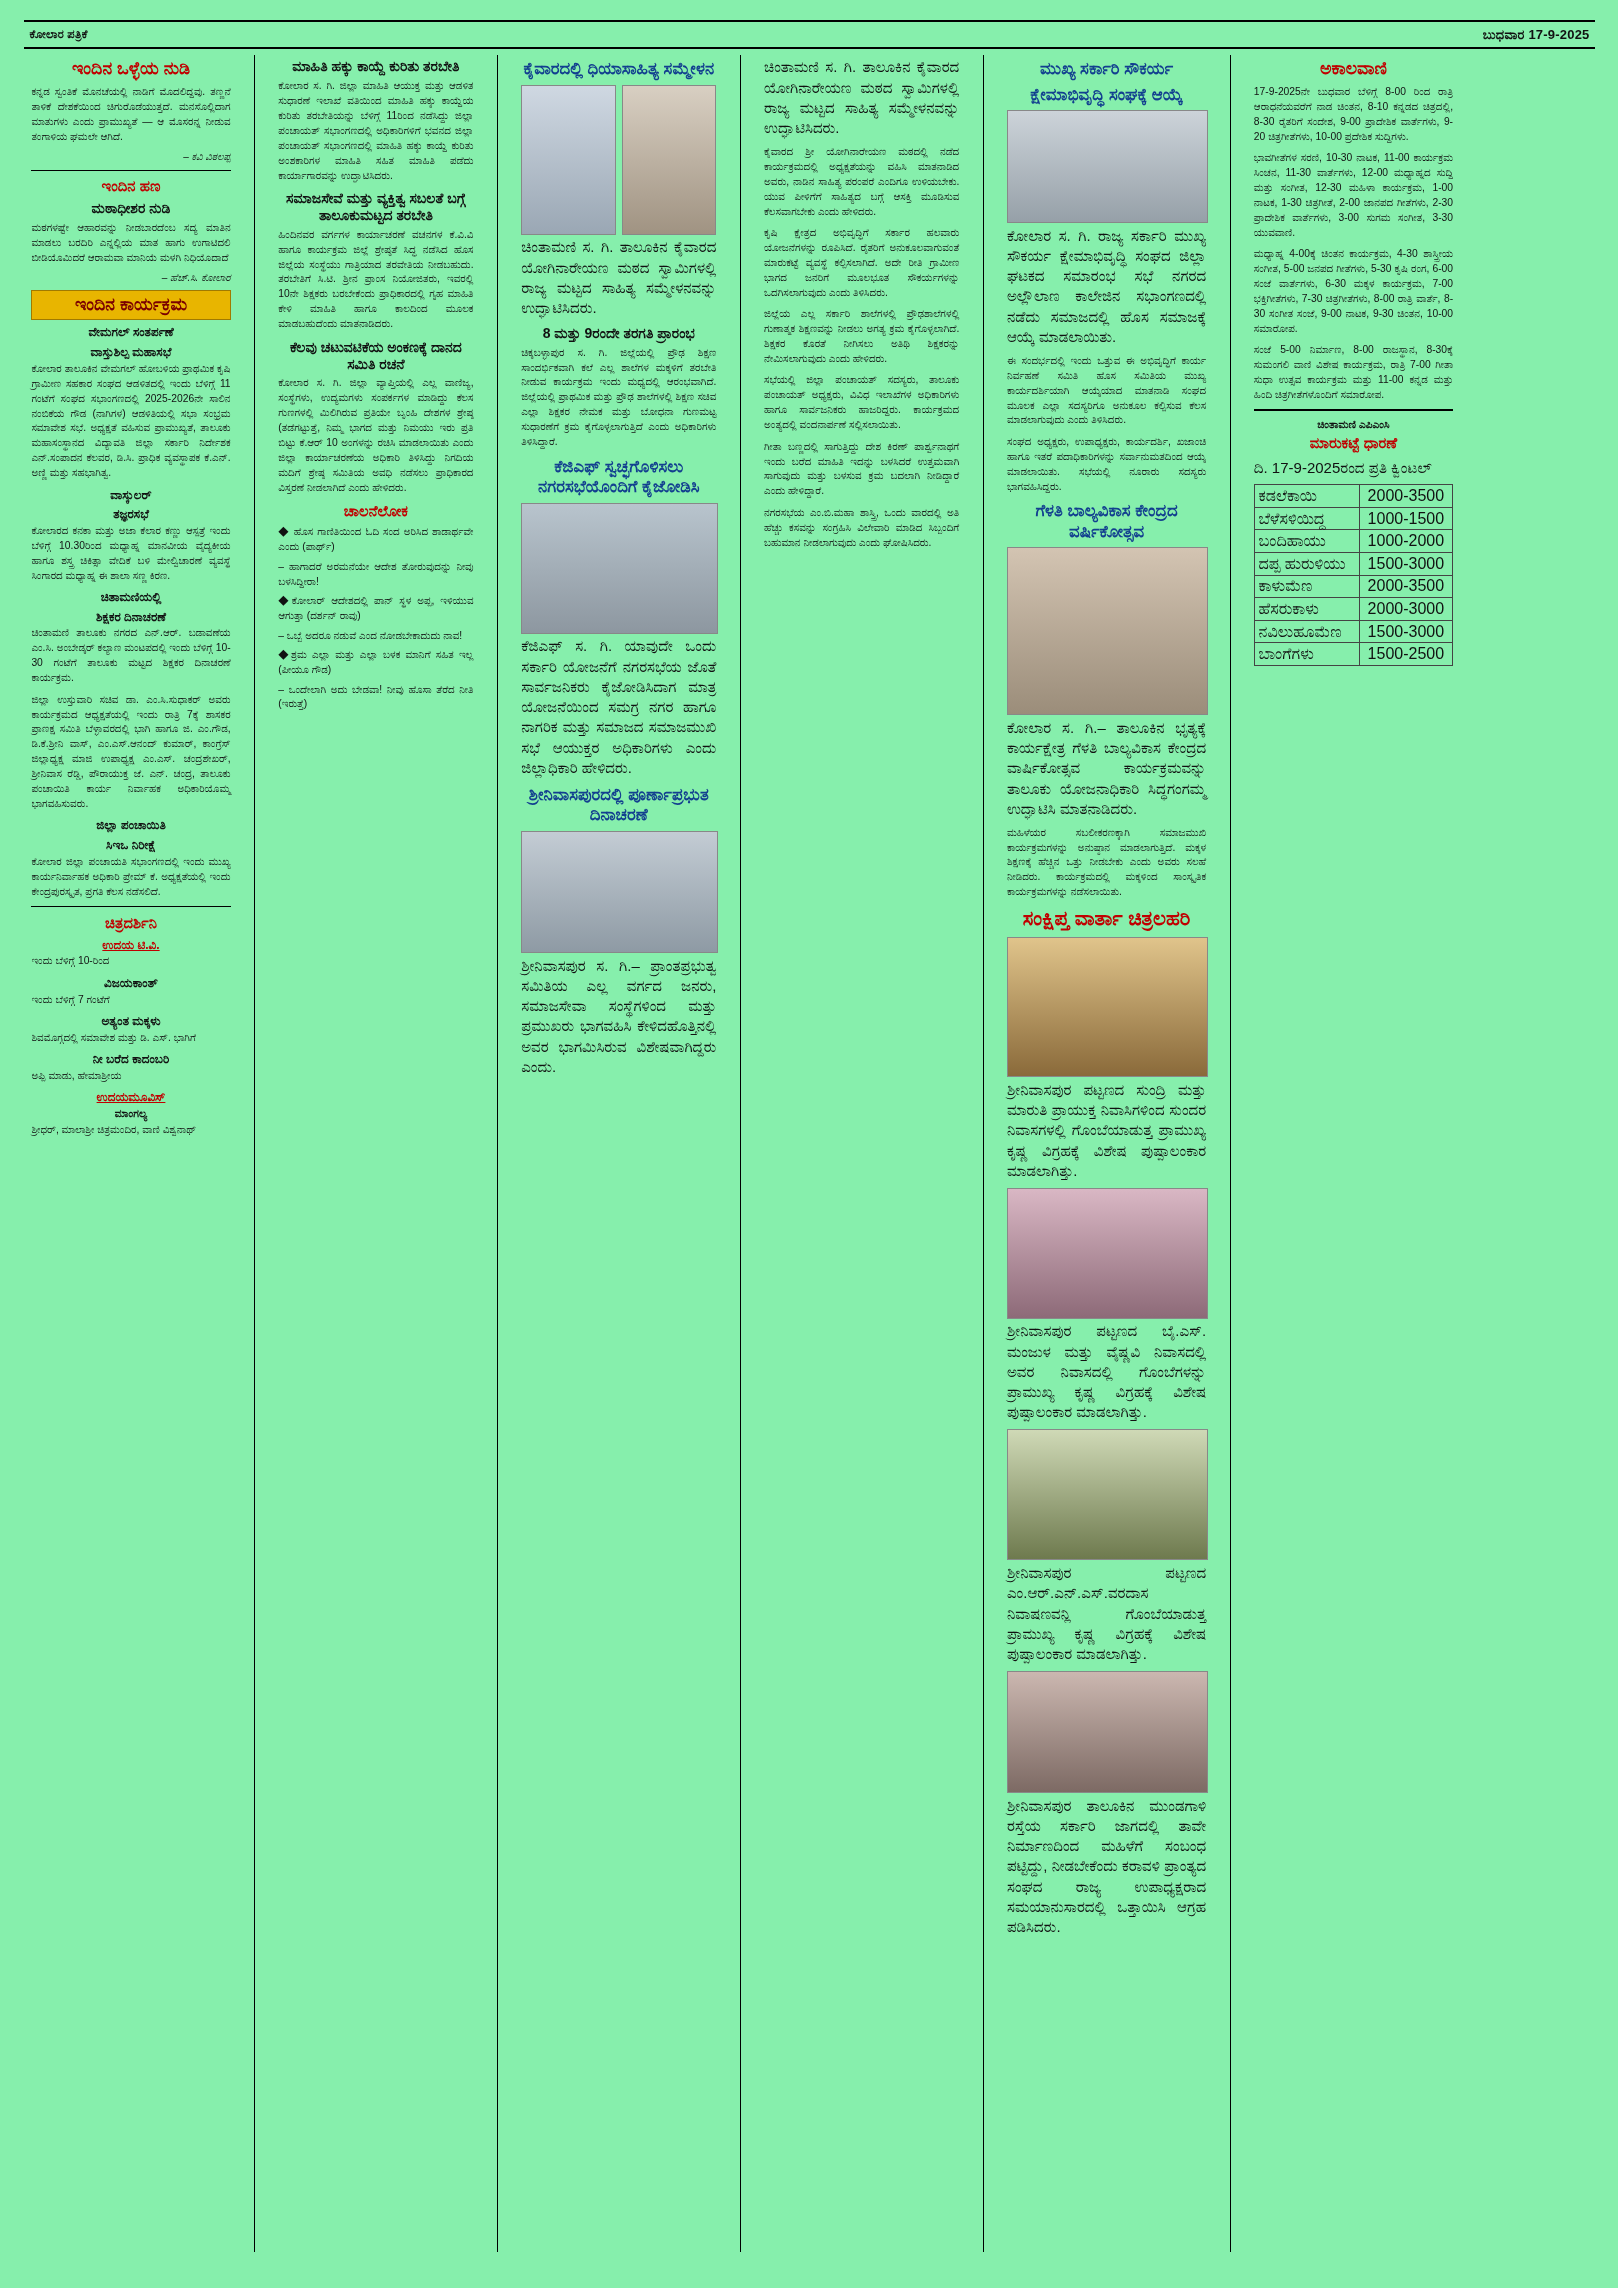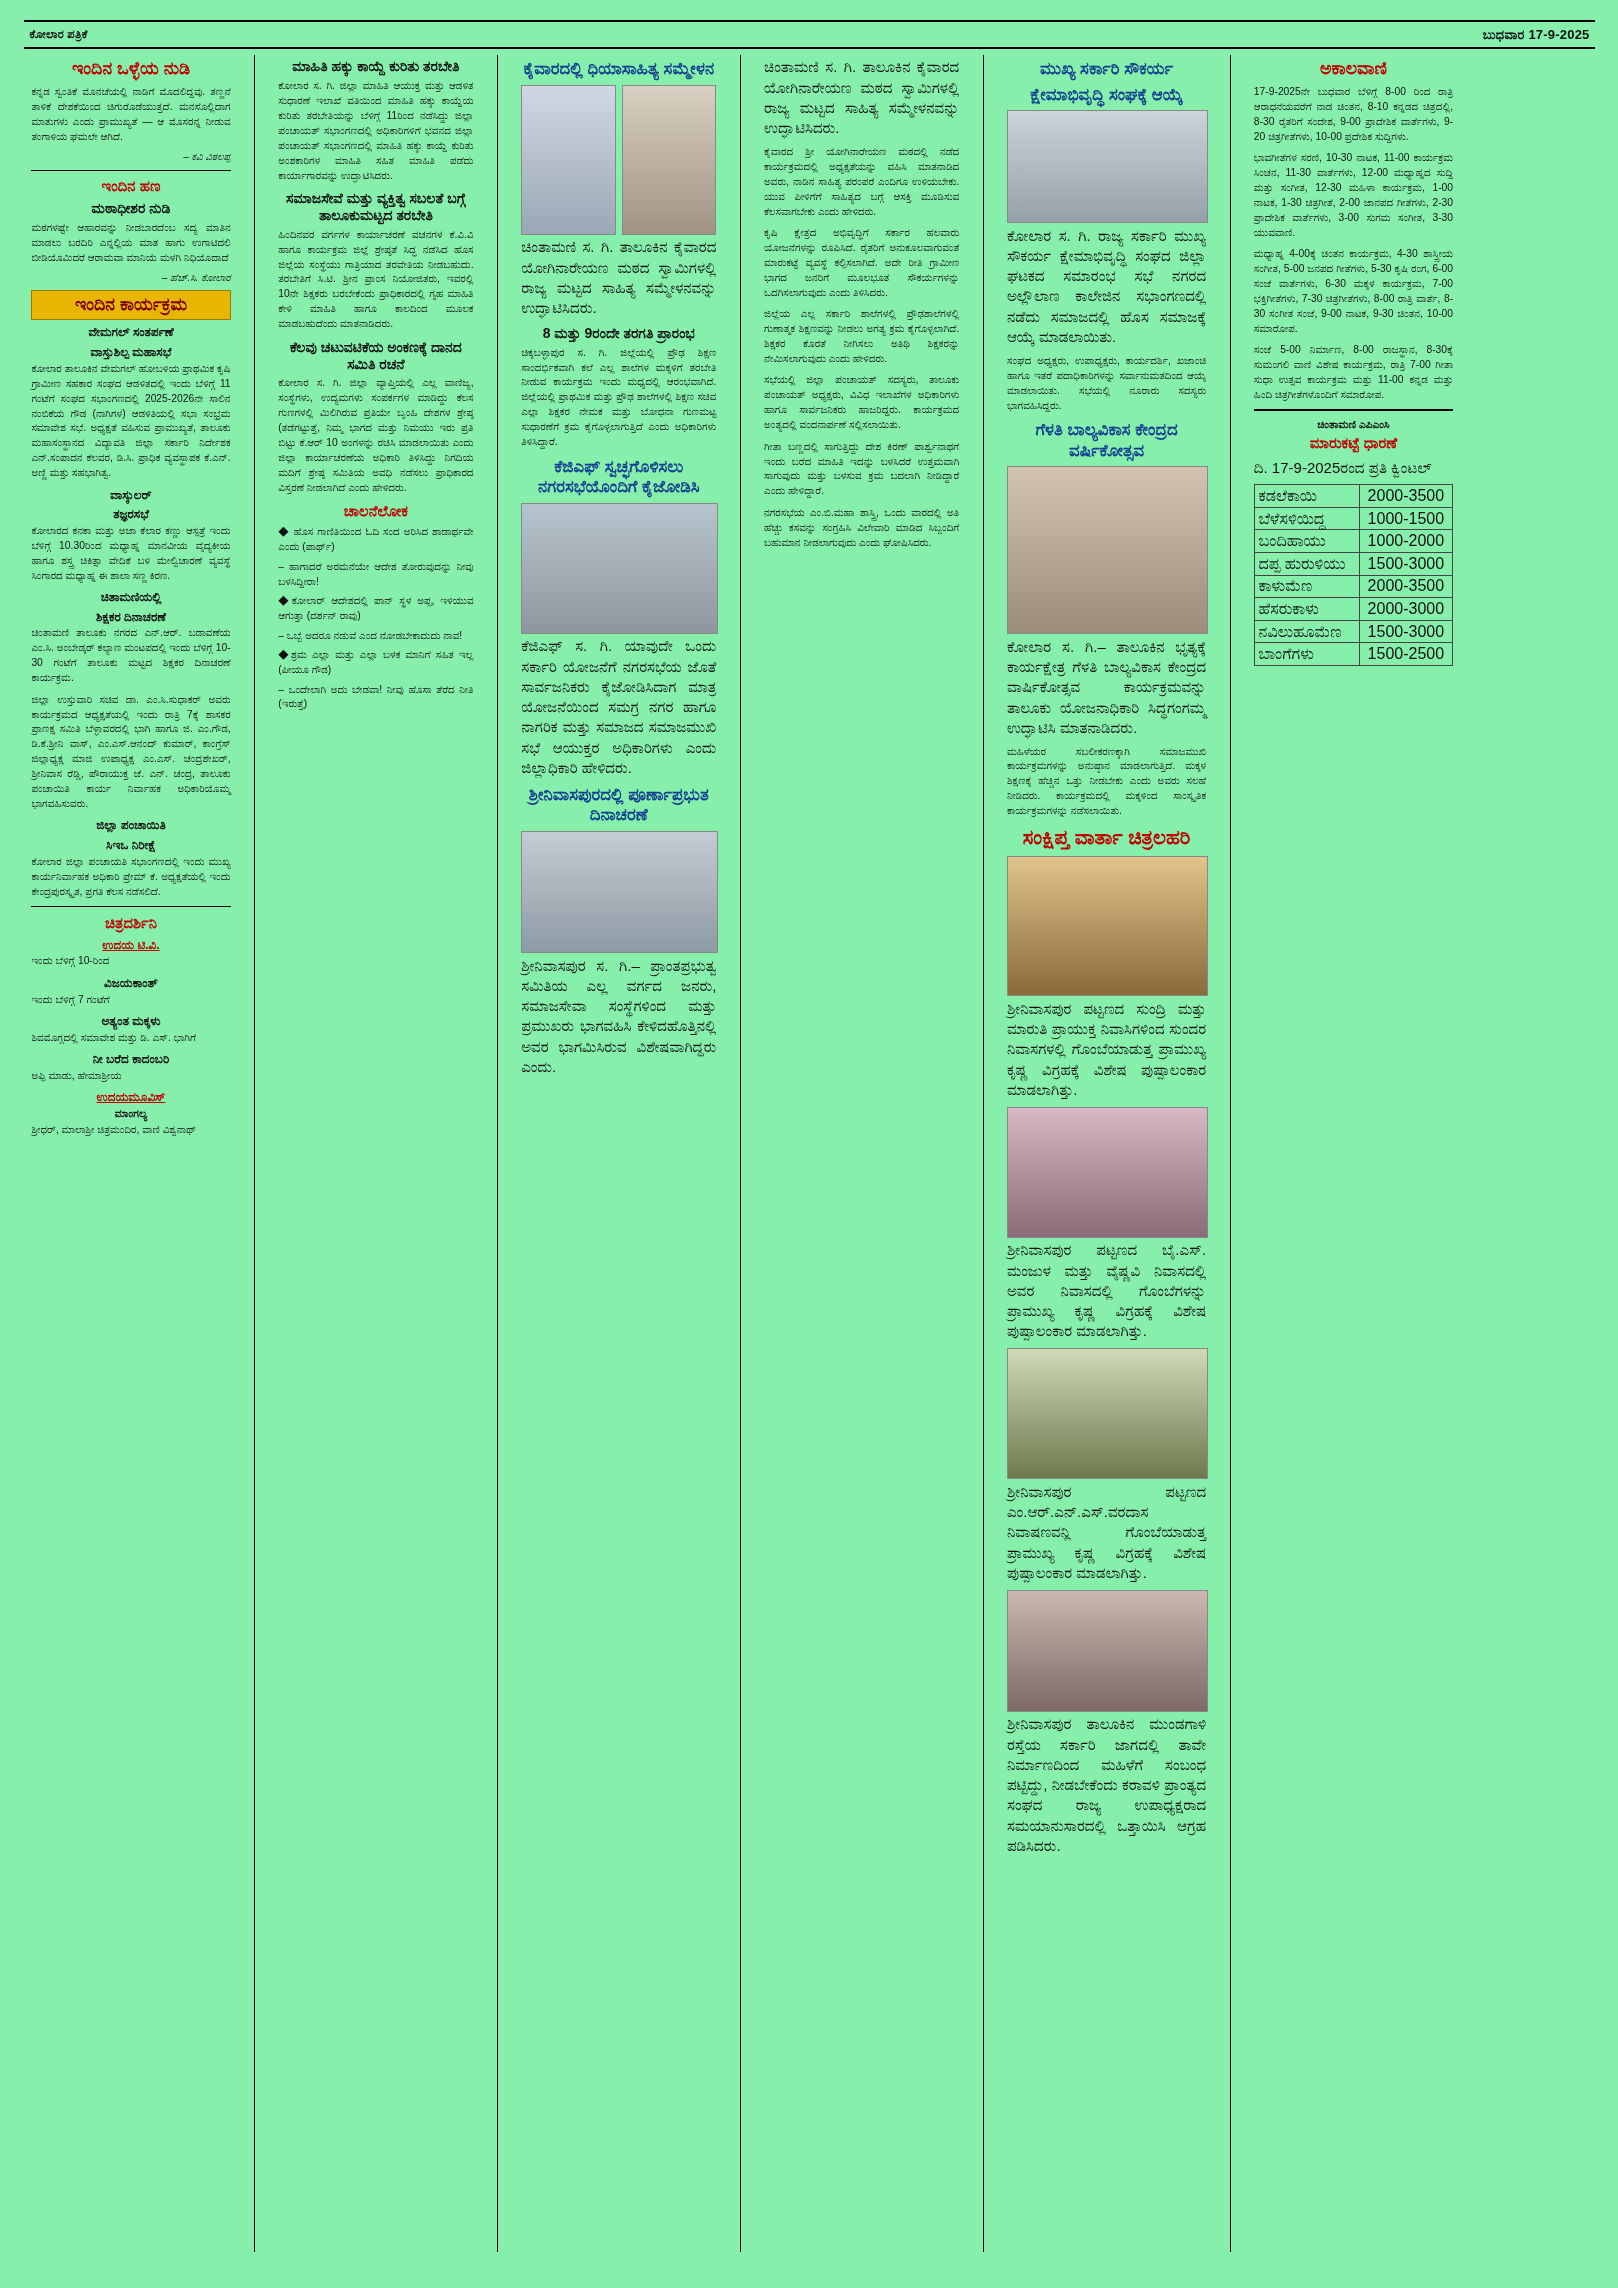--- a/index.html
+++ b/index.html
@@ -202,20 +202,21 @@
       <p class="body">ನಗರಸಭೆಯ ಎಂ.ಬಿ.ಮಹಾ ಶಾಸ್ತ್ರಿ, ಒಂದು ವಾರದಲ್ಲಿ ಅತಿ ಹೆಚ್ಚು ಕಸವನ್ನು ಸಂಗ್ರಹಿಸಿ ವಿಲೇವಾರಿ ಮಾಡಿದ ಸಿಬ್ಬಂದಿಗೆ ಬಹುಮಾನ ನೀಡಲಾಗುವುದು ಎಂದು ಘೋಷಿಸಿದರು.</p>
     </div>
 
     <div class="vrule"></div>
 
     <div class="col">
       <div class="hl-blue">ಮುಖ್ಯ ಸರ್ಕಾರಿ ಸೌಕರ್ಯ</div>
       <div class="hl-blue">ಕ್ಷೇಮಾಭಿವೃದ್ಧಿ ಸಂಘಕ್ಕೆ ಆಯ್ಕೆ</div>
       <div class="photo" style="height:111px;background:linear-gradient(#ccd3d9,#96a0a8);"></div>
       <p class="cap">ಕೋಲಾರ ಸ. ಗಿ. ರಾಜ್ಯ ಸರ್ಕಾರಿ ಮುಖ್ಯ ಸೌಕರ್ಯ ಕ್ಷೇಮಾಭಿವೃದ್ಧಿ ಸಂಘದ ಜಿಲ್ಲಾ ಘಟಕದ ಸಮಾರಂಭ ಸಭೆ ನಗರದ ಅಲ್ಲೌಲಾಣ ಕಾಲೇಜಿನ ಸಭಾಂಗಣದಲ್ಲಿ ನಡೆದು ಸಮಾಜದಲ್ಲಿ ಹೊಸ ಸಮಾಜಕ್ಕೆ ಆಯ್ಕೆ ಮಾಡಲಾಯಿತು.</p>
+      <p class="body">ಈ ಸಂದರ್ಭದಲ್ಲಿ ಇಂದು ಒತ್ತುವ ಈ ಅಭಿವೃದ್ಧಿಗೆ ಕಾರ್ಯ ನಿರ್ವಹಣೆ ಸಮಿತಿ ಹೊಸ ಸಮಿತಿಯ ಮುಖ್ಯ ಕಾರ್ಯದರ್ಶಿಯಾಗಿ ಆಯ್ಕೆಯಾದ ಮಾತನಾಡಿ ಸಂಘದ ಮೂಲಕ ಎಲ್ಲಾ ಸದಸ್ಯರಿಗೂ ಅನುಕೂಲ ಕಲ್ಪಿಸುವ ಕೆಲಸ ಮಾಡಲಾಗುವುದು ಎಂದು ತಿಳಿಸಿದರು.</p>
       <p class="body">ಸಂಘದ ಅಧ್ಯಕ್ಷರು, ಉಪಾಧ್ಯಕ್ಷರು, ಕಾರ್ಯದರ್ಶಿ, ಖಜಾಂಚಿ ಹಾಗೂ ಇತರೆ ಪದಾಧಿಕಾರಿಗಳನ್ನು ಸರ್ವಾನುಮತದಿಂದ ಆಯ್ಕೆ ಮಾಡಲಾಯಿತು. ಸಭೆಯಲ್ಲಿ ನೂರಾರು ಸದಸ್ಯರು ಭಾಗವಹಿಸಿದ್ದರು.</p>
 
       <div class="hl-blue">ಗೆಳತಿ ಬಾಲ್ಯವಿಕಾಸ ಕೇಂದ್ರದ ವರ್ಷಿಕೋತ್ಸವ</div>
       <div class="photo" style="height:166px;background:linear-gradient(#d3c4b2,#9b8d7a);"></div>
       <p class="cap">ಕೋಲಾರ ಸ. ಗಿ.– ತಾಲೂಕಿನ ಭೃತ್ಯಕ್ಕೆ ಕಾರ್ಯಕ್ಷೇತ್ರ ಗೆಳತಿ ಬಾಲ್ಯವಿಕಾಸ ಕೇಂದ್ರದ ವಾರ್ಷಿಕೋತ್ಸವ ಕಾರ್ಯಕ್ರಮವನ್ನು ತಾಲೂಕು ಯೋಜನಾಧಿಕಾರಿ ಸಿದ್ಧಗಂಗಮ್ಮ ಉದ್ಘಾಟಿಸಿ ಮಾತನಾಡಿದರು.</p>
       <p class="body">ಮಹಿಳೆಯರ ಸಬಲೀಕರಣಕ್ಕಾಗಿ ಸಮಾಜಮುಖಿ ಕಾರ್ಯಕ್ರಮಗಳನ್ನು ಅನುಷ್ಠಾನ ಮಾಡಲಾಗುತ್ತಿದೆ. ಮಕ್ಕಳ ಶಿಕ್ಷಣಕ್ಕೆ ಹೆಚ್ಚಿನ ಒತ್ತು ನೀಡಬೇಕು ಎಂದು ಅವರು ಸಲಹೆ ನೀಡಿದರು. ಕಾರ್ಯಕ್ರಮದಲ್ಲಿ ಮಕ್ಕಳಿಂದ ಸಾಂಸ್ಕೃತಿಕ ಕಾರ್ಯಕ್ರಮಗಳನ್ನು ನಡೆಸಲಾಯಿತು.</p>
 
       <div class="span-head">ಸಂಕ್ಷಿಪ್ತ ವಾರ್ತಾ ಚಿತ್ರಲಹರಿ</div>
       <div class="photo" style="height:138px;background:linear-gradient(#e0c48b,#8a6a3a);"></div>
       <p class="cap">ಶ್ರೀನಿವಾಸಪುರ ಪಟ್ಟಣದ ಸುಂದ್ರಿ ಮತ್ತು ಮಾರುತಿ ಪ್ರಾಯುಕ್ತ ನಿವಾಸಿಗಳಿಂದ ಸುಂದರ ನಿವಾಸಗಳಲ್ಲಿ ಗೊಂಬೆಯಾಡುತ್ತ ಪ್ರಾಮುಖ್ಯ ಕೃಷ್ಣ ವಿಗ್ರಹಕ್ಕೆ ವಿಶೇಷ ಪುಷ್ಪಾಲಂಕಾರ ಮಾಡಲಾಗಿತ್ತು.</p>

